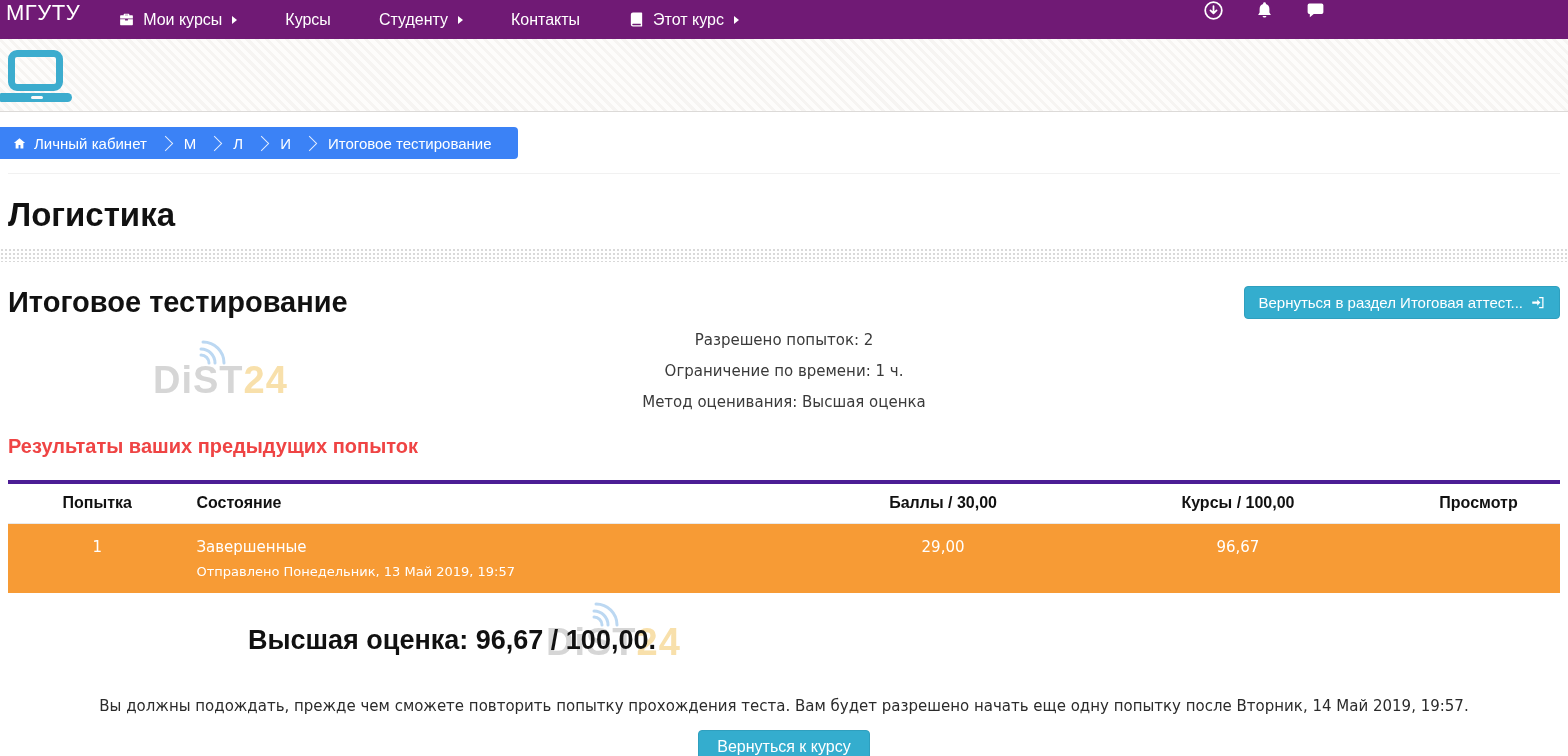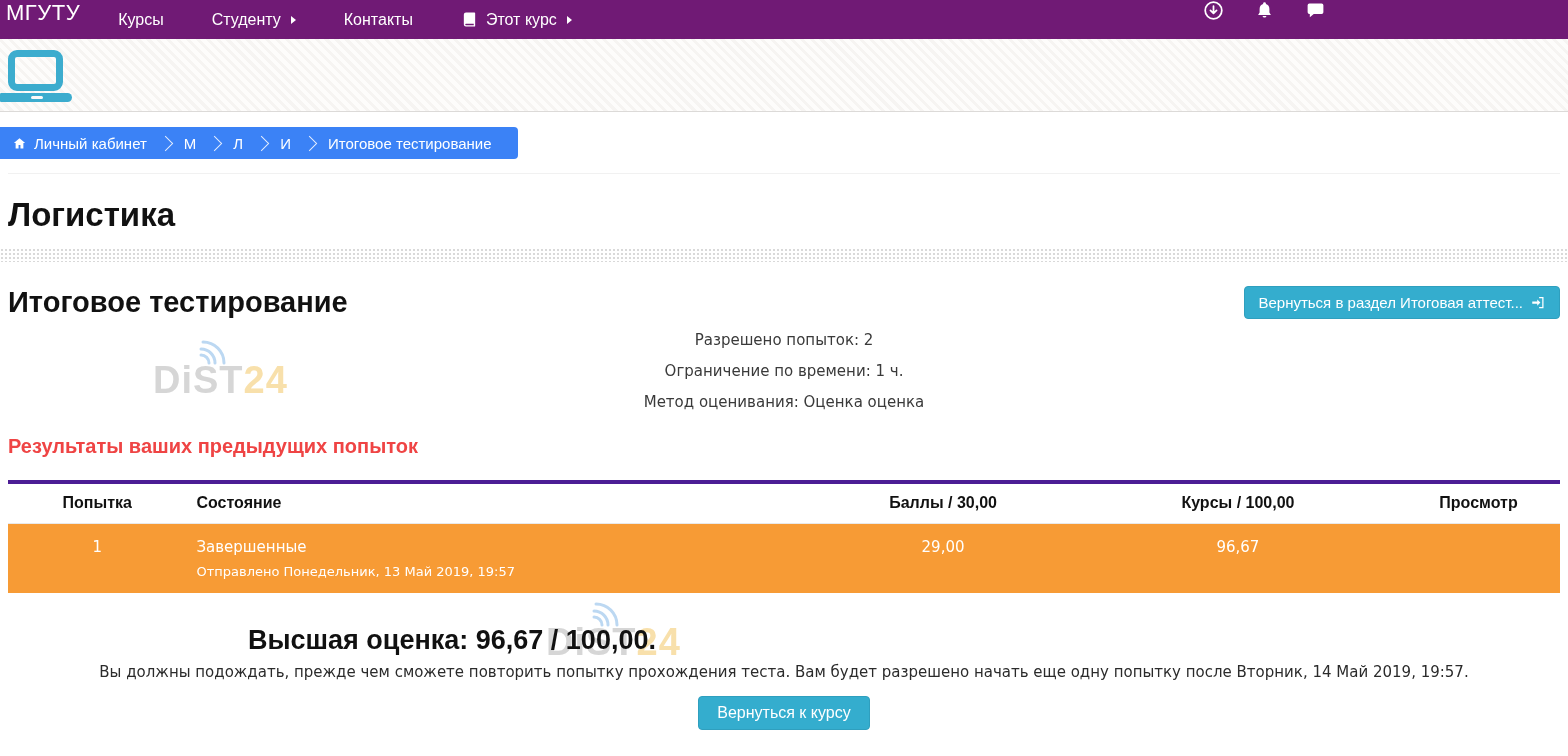--- a/index.html
+++ b/index.html
@@ -86,32 +86,41 @@
   .col-marks   { width:17.5%; text-align:center; }
   .col-grade   { width:20.5%; text-align:center; }
   .col-review  { width:10.5%; text-align:center; }
   .state-sub { display:block; font-size:13px; margin-top:8px; }
 
   
   .grade-wrap { position:relative; margin-top:32px; height:38px; }
   .grade-line { position:relative; z-index:1; font-size:27px; font-weight:bold;
                 color:#111; margin-left:240px; }
 
-  .wait-text { text-align:center; font-size:15px; color:#2b2b2b;
+  .wait-text { margin-top:34px; text-align:center; font-size:15px; color:#2b2b2b;
                font-family:"DejaVu Sans", sans-serif; }
 
   .return-wrap { text-align:center; margin-top:15px; }
   .btn-return { font-size:16px; padding:7px 18px; }
 </style>
 </head>
 <body>
 
 <div class="navbar">
   <div class="nav-logo">МГУТУ</div>
 
+  <div class="nav-item">
+    <span>
+      <svg viewBox="0 0 24 24" fill="#fff">
+          <path d="M9 4a1 1 0 0 0-1 1v1H4a1 1 0 0 0-1 1v3.5h18V7a1 1 0 0 0-1-1h-4V5a1 1 0 0 0-1-1H9zm1 2v-.6h4V6h-4zM3 11.5h7v2h4v-2h7V19a1 1 0 0 1-1 1H4a1 1 0 0 1-1-1v-7.5z"></path>
+        </svg>
+    </span>
+    <span>Мои курсы</span>
+    <span class="caret"></span>
+  </div>
 
 
   <div class="nav-item">
     <span>Курсы</span>
   </div>
 
   <div class="nav-item">
     <span>Студенту</span>
     <span class="caret"></span>
   </div>
@@ -207,21 +216,21 @@
   <div class="quiz-info">
     <div class="watermark wm-quizinfo">
       <svg class="wm-arcs" viewBox="0 0 34 28" fill="none" stroke="#bcd8f2" stroke-width="3" stroke-linecap="round">
         <path d="M4 20 A8 8 0 0 1 12 28" transform="translate(0,-4)"></path>
         <path d="M4 12 A14 14 0 0 1 18 26" transform="translate(0,-2)"></path>
         <path d="M6 4 A21 21 0 0 1 27 25" transform="translate(0,-1)"></path>
       </svg><span class="wm-main">DiST</span><span class="wm-accent">24</span>
     </div>
     <p>Разрешено попыток: 2</p>
     <p>Ограничение по времени: 1 ч.</p>
-    <p>Метод оценивания: Оценка оценка</p>
+    <p>Метод оценивания: Высшая оценка</p>
   </div>
 
   <h3 class="attempts-heading">Результаты ваших предыдущих попыток</h3>
 
   <table class="attempts">
     <thead>
       <tr>
         <th class="col-attempt">Попытка</th>
         <th class="col-state">Состояние</th>
         <th class="col-marks">Баллы / 30,00</th>

